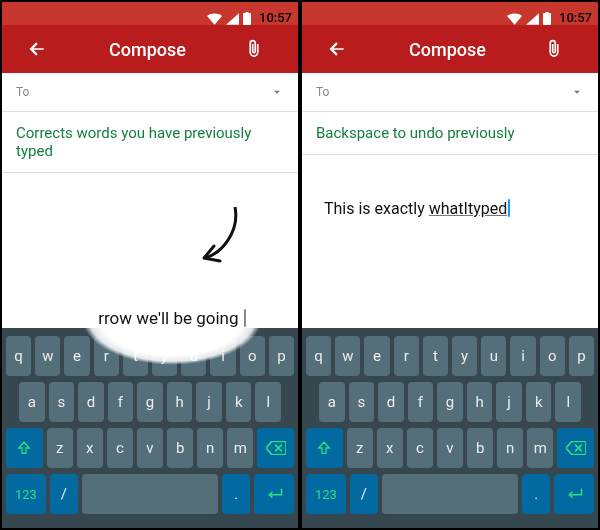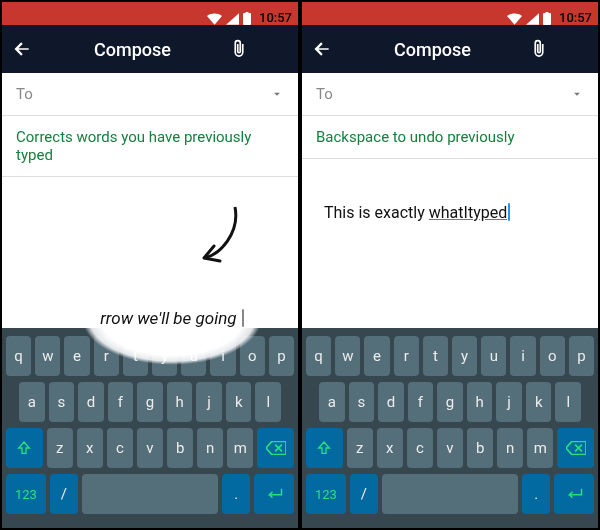--- a/index.html
+++ b/index.html
@@ -30,40 +30,40 @@
     padding: 0 6px;
     color: #000000;
     font-size: 12px;
     font-weight: 500;
   }
   .sb-time { margin-left: 4px; font-size: 13px; }
   .sb-icon { display: inline-flex; }
   
   .appbar {
     height: 48px;
-    background: #0f172a;
+    background: #b91c1c;
     display: flex;
     align-items: center;
     color: #fff;
-    padding: 0 10px;
+    padding: 0 25px;
     gap: 44px;
   }
   .appbar-title {
     font-size: 18px;
     font-weight: 500;
     margin-left: 18px;
     flex: 1;
   }
   .appbar .ic { width: 24px; height: 24px; display:flex; align-items:center; justify-content:center; margin-left: 14px; }
   .appbar .ic:first-child { margin-left: 0; }
   
   .compose { flex: 1; display: flex; flex-direction: column; position: relative; }
   .field {
     padding: 12px 14px;
-    font-size: 15px;
+    font-size: 12px;
     color: #222;
     border-bottom: 1px solid #ddd;
     display: flex;
     align-items: center;
   }
   .field.to { color: #888; justify-content: space-between; }
   .field.subject { font-size: 15px; color: #15803d; }
   .body-area {
     padding: 12px 22px;
     flex: 1;
@@ -88,21 +88,20 @@
     position: absolute;
     width: 230px; height: 120px;
     background: radial-gradient(ellipse 50% 50% at 50% 50%, #fff 60%, #fff 62%, rgba(255,255,255,0.85) 72%, rgba(255,255,255,0) 78%);
     border-radius: 50%;
     display: flex;
     align-items: center;
     justify-content: center;
     font-size: 17px;
     color: #111;
     z-index: 5;
-    font-style: italic;
   }
   
   .kbd {
     height: 200px;
     background: #37474f;
     padding: 8px 4px 4px 4px;
     display: flex;
     flex-direction: column;
     gap: 6px;
     z-index: 2;

